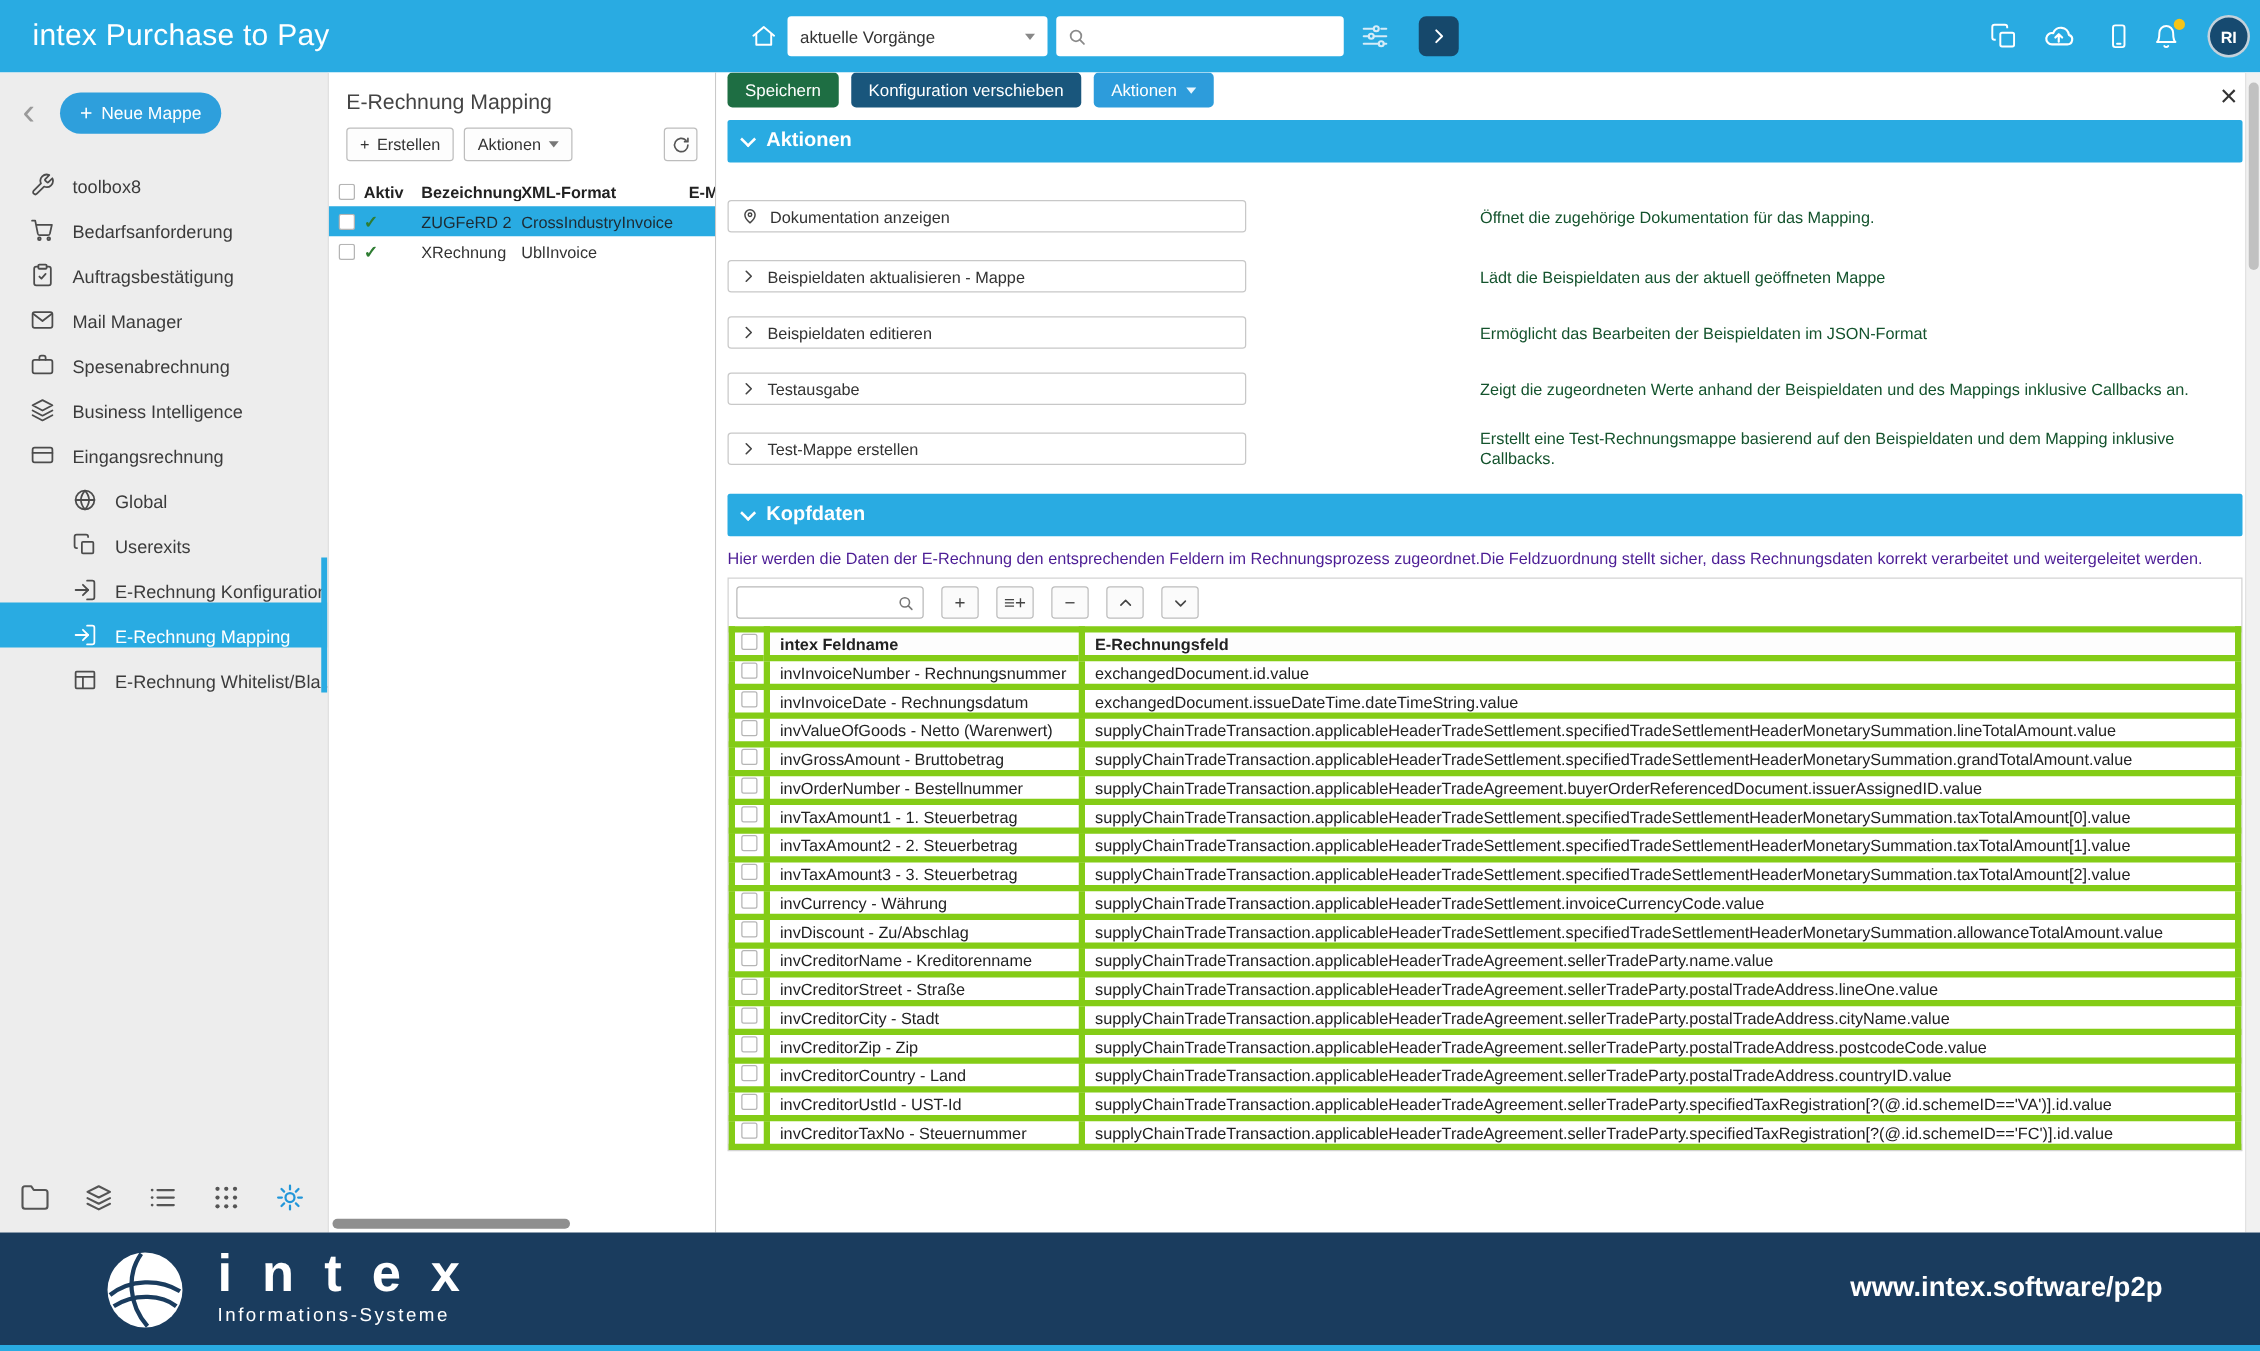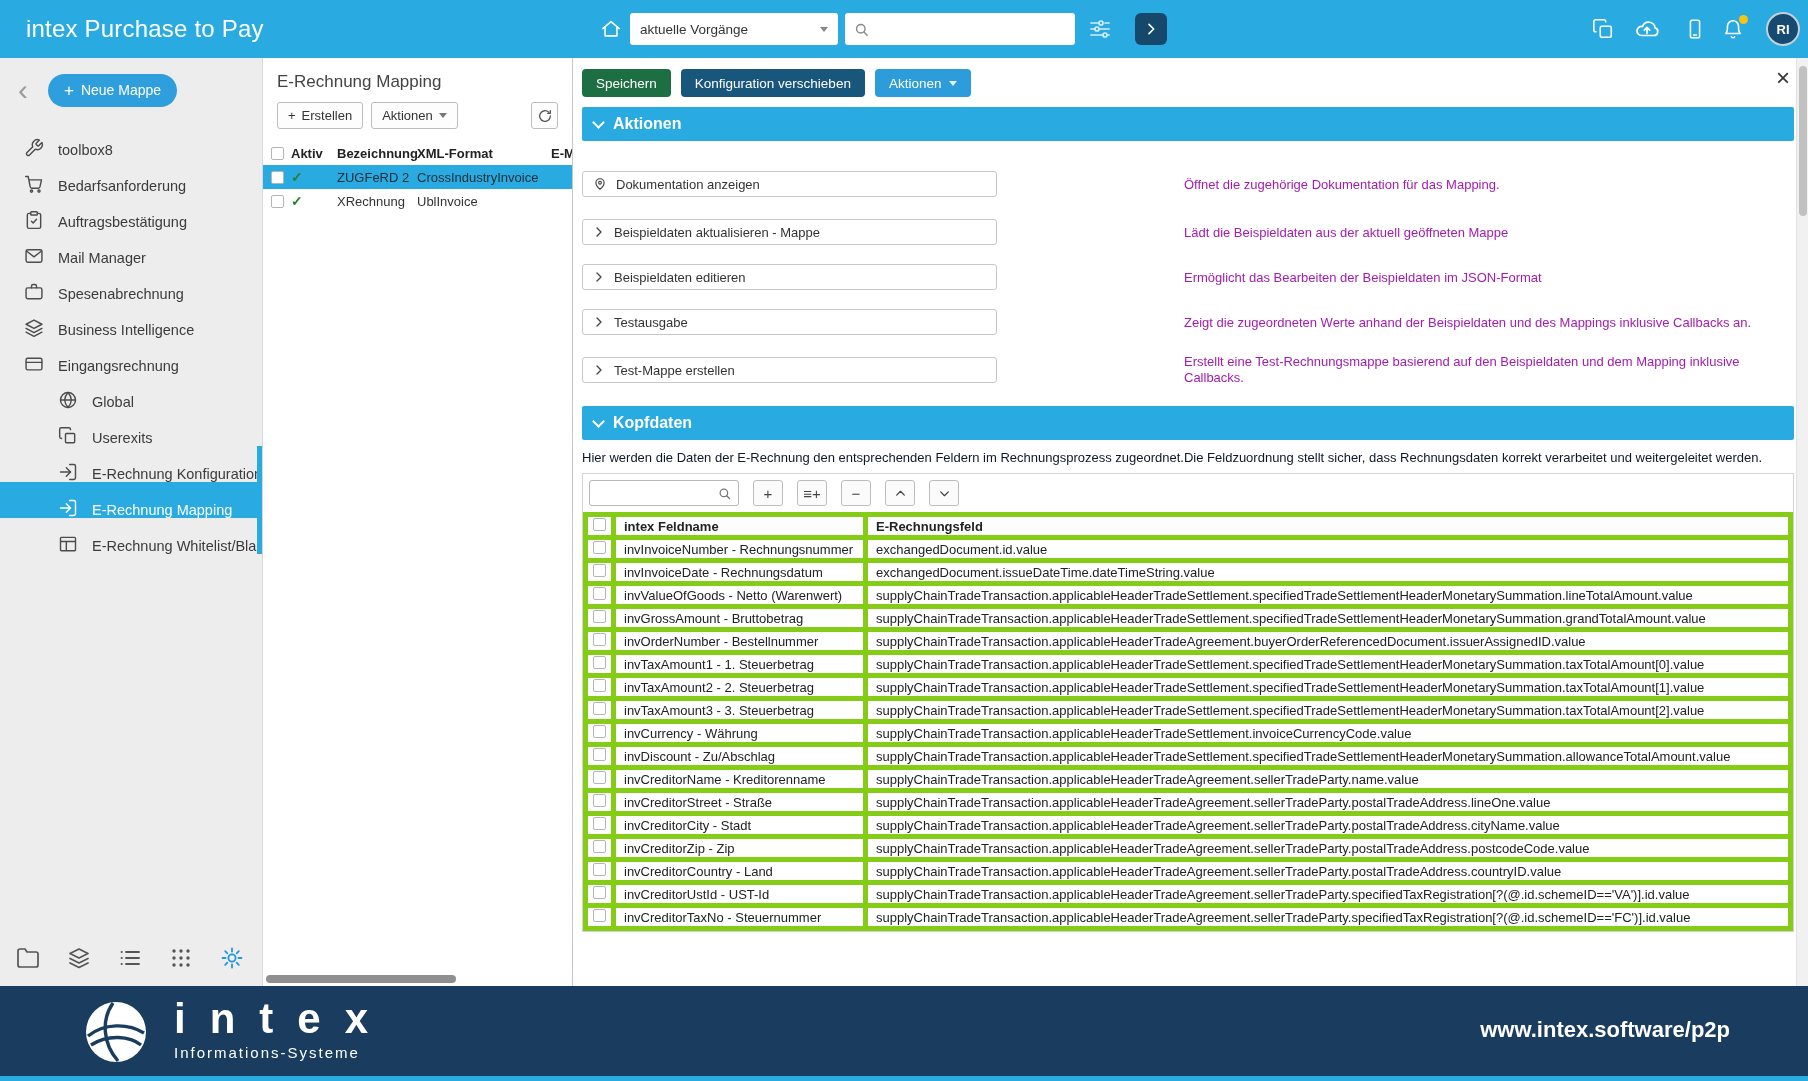--- a/index.html
+++ b/index.html
@@ -63,38 +63,38 @@
   .c-bez{width:80px}
   .c-xml{width:134px}
   .c-more{flex:1 1 auto}
   .lp-row.selected{background:#29ABE2;color:#1d2b33}
   .check{color:#2E7D32;font-weight:bold;font-size:14px}
   .cb{display:inline-block;width:13px;height:13px;border:1px solid #b5b5b5;border-radius:2px;background:#fff;cursor:pointer}
   .lp-hscroll{position:absolute;bottom:3px;left:3px;width:190px;height:8px;background:#8f8f8f;border-radius:4px;cursor:pointer}
 
   
   .detail{flex:1;position:relative;padding:0 14px 0 9px;overflow:hidden;background:#fff}
-  .detail-toolbar{margin-top:11px;display:flex;gap:10px;align-items:flex-start}
+  .detail-toolbar{display:flex;gap:10px;align-items:flex-start}
   .btn{height:28px;border:none;border-radius:4px;color:#fff;font-size:13.5px;font-family:"Liberation Sans",sans-serif;padding:0 14px;display:flex;align-items:center;gap:8px;cursor:pointer}
   .btn-save{background:#1E6E43}
   .btn-config{background:#19567C}
   .btn-actions{background:#2D9CDB}
   .btn-actions .caret{color:#e8f6ff}
   .detail-close{position:absolute;right:18px;top:8px;font-size:24px;color:#333;line-height:1;cursor:pointer}
   .section-bar{height:34px;background:#29ABE2;border-radius:2px;color:#fff;display:flex;align-items:center;gap:10px;padding:0 12px;font-size:16px;font-weight:bold}
   .section-bar.aktionen{margin-top:10px}
   .section-bar.kopfdaten{margin-top:20px}
   .chev-down{width:9px;height:9px;border-left:2px solid #fff;border-bottom:2px solid #fff;transform:rotate(-45deg);margin-top:-4px}
   .action-row{display:grid;grid-template-columns:415px 1fr;column-gap:187px;align-items:center}
   .action-row.m30{margin-top:30px}.action-row.m22{margin-top:22px}.action-row.m19{margin-top:19px}
   .action-btn{height:26px;border:1px solid #c8c8c8;border-radius:3px;background:#fff;display:flex;align-items:center;gap:9px;padding:0 10px;font-size:13px;color:#333;font-family:"Liberation Sans",sans-serif;cursor:pointer;white-space:nowrap}
   .action-btn .icon{color:#444}
-  .action-desc{font-size:13px;color:#a21caf;white-space:nowrap}
+  .action-desc{font-size:13px;color:#14532d;white-space:nowrap}
   .action-desc.wrap{white-space:normal;max-width:575px;line-height:16px}
-  .kopf-intro{margin-top:10px;font-size:13px;color:#0f172a;white-space:nowrap;overflow:hidden}
+  .kopf-intro{margin-top:10px;font-size:13px;color:#4c1d95;white-space:nowrap;overflow:hidden}
   .mapping-label{margin-top:16px;font-size:12.5px;color:#6e6e6e}
   .map-box{margin-top:8px;border:1px solid #d4d4d4}
   .map-toolbar{display:flex;align-items:center;gap:14px;padding:6px 6px}
   .map-search{width:150px;height:26px;border:1px solid #b9b9b9;border-radius:3px;display:flex;align-items:center;padding:0 6px}
   .map-search input{border:none;outline:none;flex:1;min-width:0;font-size:13px;font-family:"Liberation Sans",sans-serif;background:transparent}
   .map-search .icon{color:#777}
   .tb-btn{width:30px;height:26px;border:1px solid #bdbdbd;border-radius:3px;background:#fbfbfb;display:flex;align-items:center;justify-content:center;color:#444;font-size:15px;cursor:pointer;font-family:"Liberation Sans",sans-serif}
   .map-table{width:100%;border-collapse:collapse;font-size:13px;color:#222;table-layout:fixed}
   .map-table th,.map-table td{border:5px solid #84cc16;height:23px;padding:0 8px;text-align:left;white-space:nowrap;overflow:hidden}
   .map-table th{font-weight:bold;background:#fdfdfd;border-bottom:1px solid #c9c9c9}

